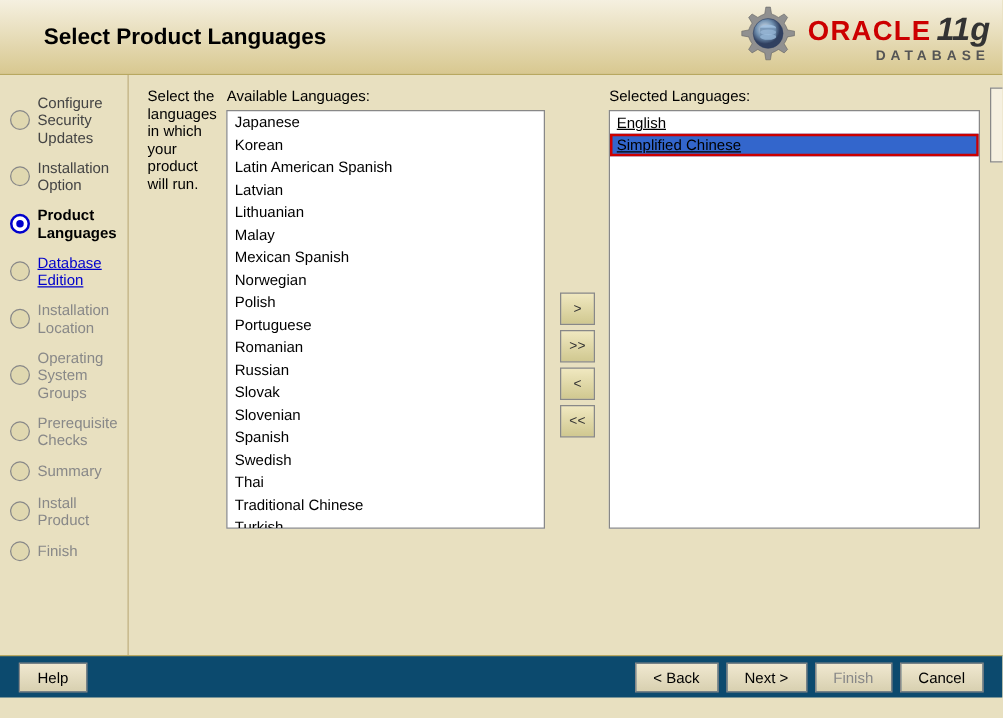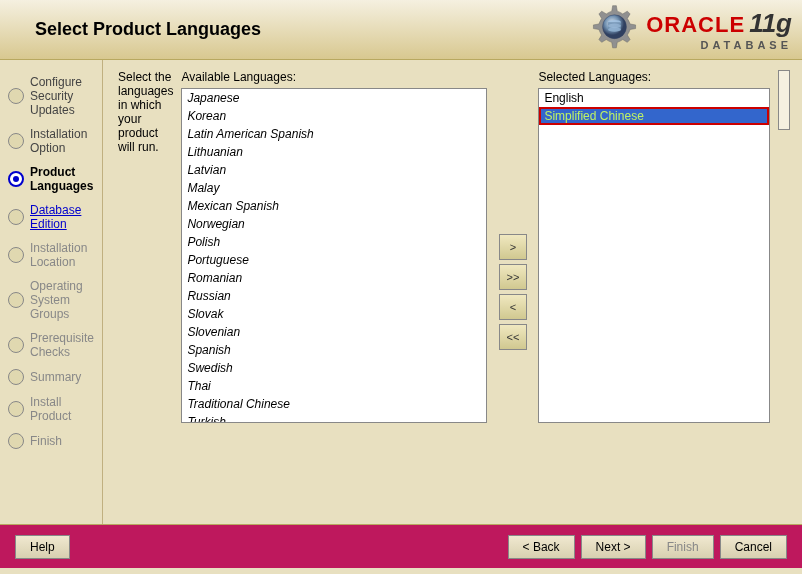--- a/index.html
+++ b/index.html
@@ -119,45 +119,45 @@
       font-weight: normal;
       color: #000;
     }
     .language-list-container {
       border: 1px solid #888;
       background: #fff;
       overflow: hidden;
       position: relative;
     }
     .available-container {
-      width: 306px;
+      width: 255px;
       height: 335px;
-      font-style: italic;
     }
     .selected-container {
-      width: 232px;
+      width: 297px;
       height: 335px;
+      text-decoration: underline;
     }
     .language-list {
       width: 100%;
       height: 100%;
       overflow-y: auto;
       list-style: none;
       padding: 0;
       margin: 0;
     }
     .language-list li {
       padding: 2px 5px;
       font-size: 12px;
       cursor: pointer;
       white-space: nowrap;
     }
     .language-list li.selected {
       background: #3366cc;
-      color: #bef264;
+      color: #000000;
     }
 
     
     .language-list::-webkit-scrollbar {
       width: 14px;
     }
     .language-list::-webkit-scrollbar-track {
       background: #d0c8a0;
     }
     .language-list::-webkit-scrollbar-thumb {
@@ -192,22 +192,22 @@
       border: 1px solid #888;
       background: #f5f0e0;
       height: 60px;
       padding: 5px;
       font-size: 11px;
       color: #444;
     }
 
     
     .footer {
-      height: 44px;
-      background: #be185d;
+      height: 34px;
+      background: #0c4a6e;
       border-top: 1px solid #b8a860;
       display: flex;
       align-items: center;
       justify-content: space-between;
       padding: 0 15px;
     }
     .footer-right {
       display: flex;
       gap: 6px;
     }
@@ -325,22 +325,22 @@
 
     <div class="languages-row">
 
       <div class="language-panel">
         <div class="language-panel-label">Available Languages:</div>
         <div class="language-list-container available-container">
           <ul class="language-list" id="available-list">
           <li>Japanese</li>
               <li>Korean</li>
               <li>Latin American Spanish</li>
+              <li>Latvian</li>
               <li>Lithuanian</li>
-              <li>Latvian</li>
               <li>Malay</li>
               <li>Mexican Spanish</li>
               <li>Norwegian</li>
               <li>Polish</li>
               <li>Portuguese</li>
               <li>Romanian</li>
               <li>Russian</li>
               <li>Slovak</li>
               <li>Slovenian</li>
               <li>Spanish</li>

